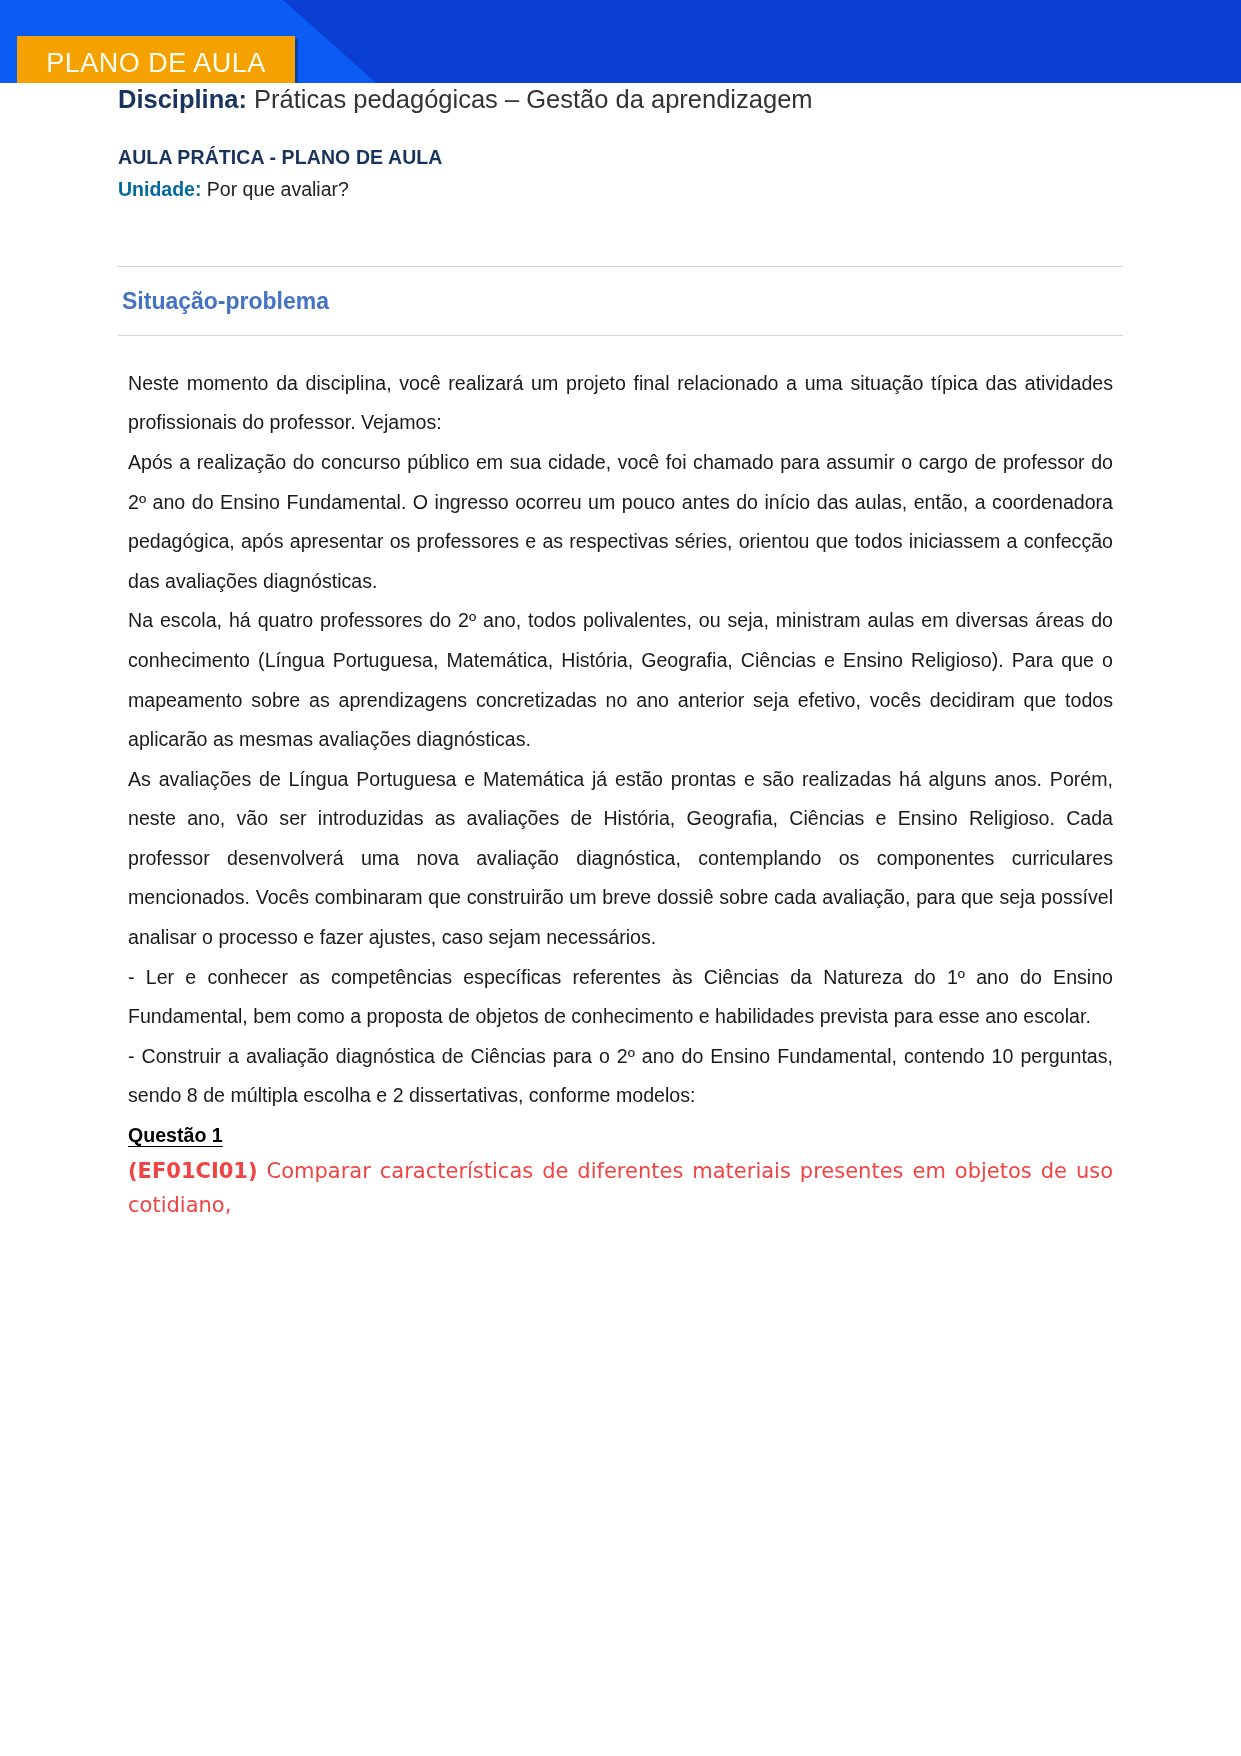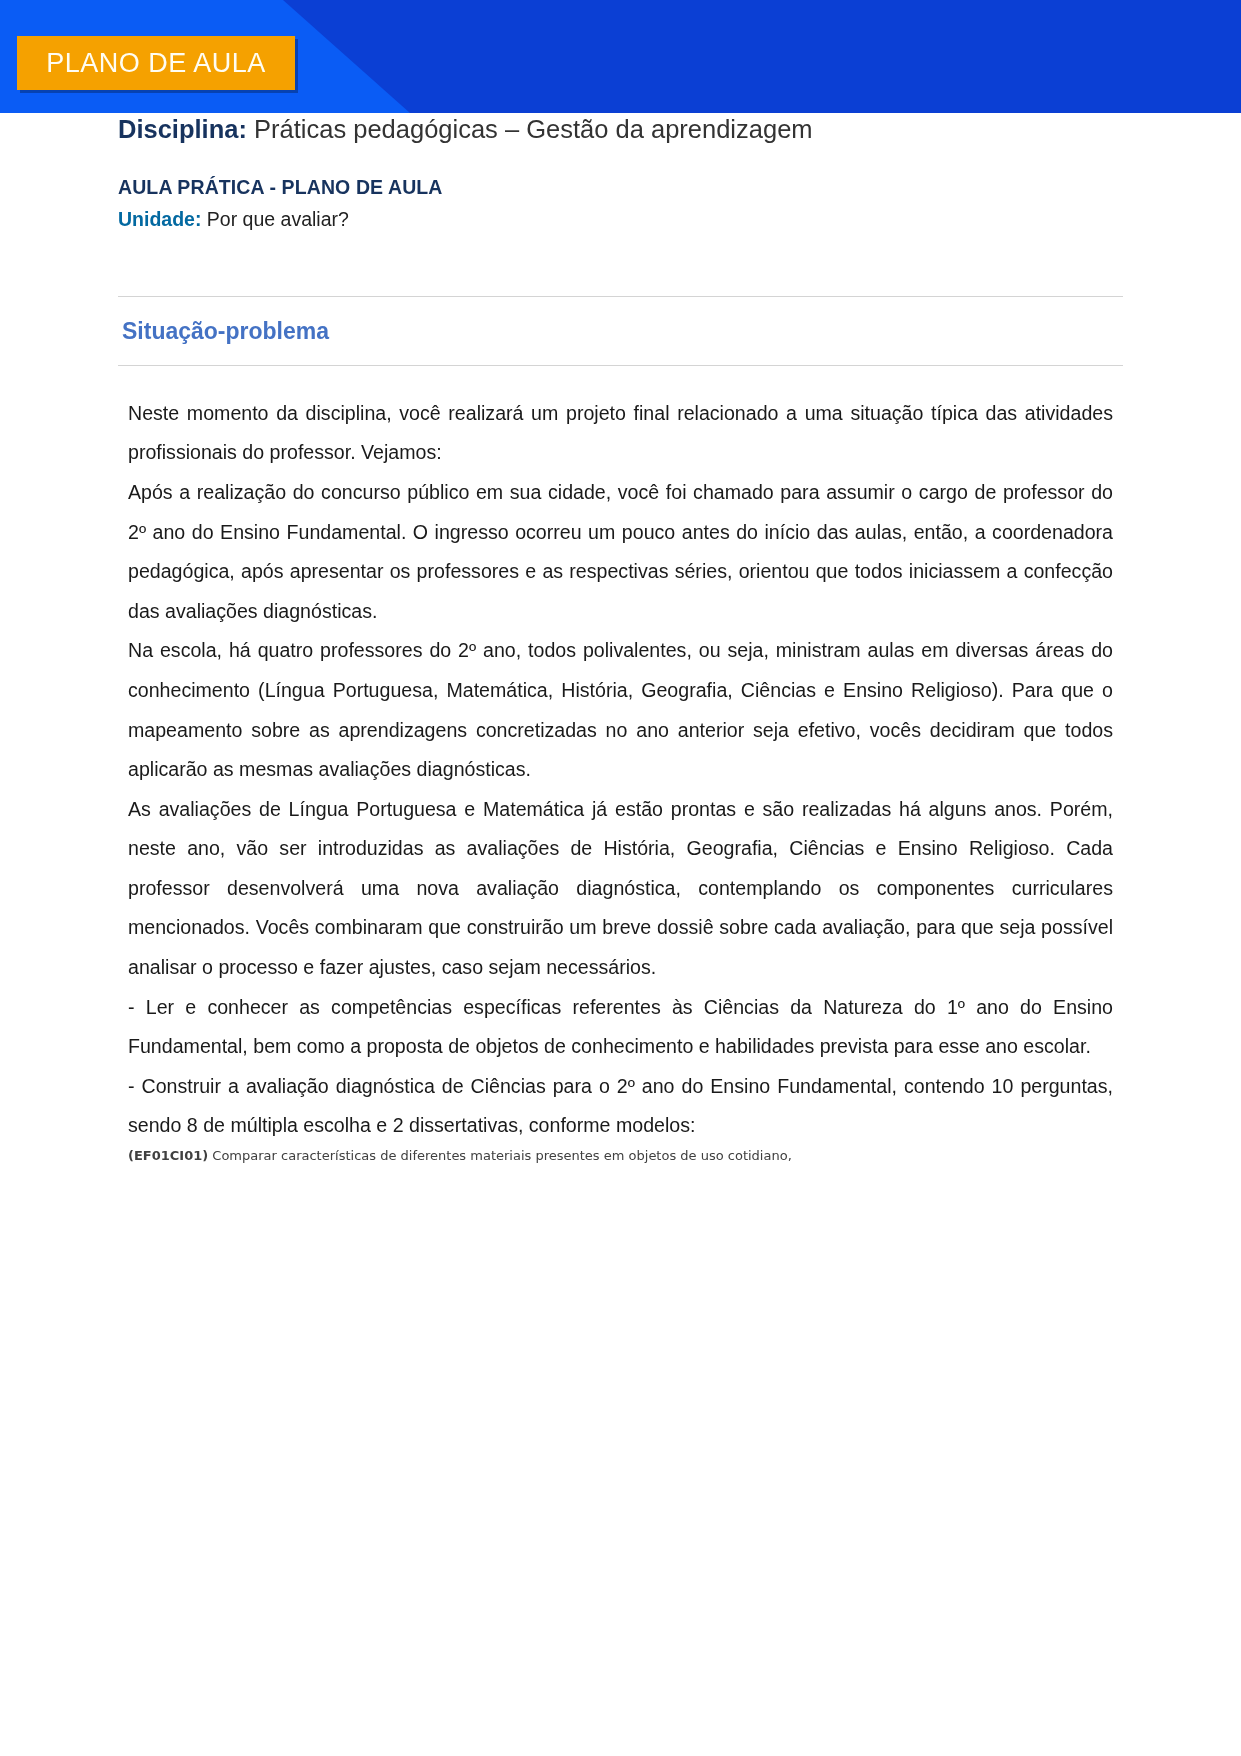--- a/index.html
+++ b/index.html
@@ -15,21 +15,21 @@
     font-family: "Liberation Sans", sans-serif;
     color: #231f20;
     overflow: hidden;
     position: relative;
   }
 
   
   .banner {
     position: relative;
     width: 1241px;
-    height: 113px;
+    height: 83px;
     background: #0b3fd4;          
     overflow: hidden;
   }
   .banner-wedge {
     position: absolute;
     inset: 0;
     background: #0a5cf5;          
     clip-path: polygon(0 0, 283px 0, 410px 113px, 0 113px);
   }
   .banner-badge {
@@ -126,23 +126,23 @@
     margin-top: 44px;
     font-size: 19.6px;
     font-weight: bold;
     text-decoration: underline;
     text-underline-offset: 4px;
     color: #000000;
   }
   .habilidade {
     margin-top: 16px;
     font-family: "DejaVu Sans", sans-serif;
-    font-size: 13px;
+    font-size: 21px;
     line-height: 1.6;
-    color: #404040;
+    color: #ef4444;
     text-align: justify;
   }
   .habilidade .code {
     font-weight: bold;
   }
 </style>
 </head>
 <body>
 
 <header class="banner">
@@ -187,20 +187,23 @@
 
     <p class="justified">Na escola, há quatro professores do 2º ano, todos polivalentes, ou seja, ministram aulas em diversas áreas do conhecimento (Língua Portuguesa, Matemática, História, Geografia, Ciências e Ensino Religioso). Para que o mapeamento sobre as aprendizagens concretizadas no ano anterior seja efetivo, vocês decidiram que todos aplicarão as mesmas avaliações diagnósticas.</p>
 
     <p class="justified">As avaliações de Língua Portuguesa e Matemática já estão prontas e são realizadas há alguns anos. Porém, neste ano, vão ser introduzidas as avaliações de História, Geografia, Ciências e Ensino Religioso. Cada professor desenvolverá uma nova avaliação diagnóstica, contemplando os componentes curriculares mencionados. Vocês combinaram que construirão um breve dossiê sobre cada avaliação, para que seja possível analisar o processo e fazer ajustes, caso sejam necessários.</p>
 
 
     <p class="justified">- Ler e conhecer as competências específicas referentes às Ciências da Natureza do 1º ano do Ensino Fundamental, bem como a proposta de objetos de conhecimento e habilidades prevista para esse ano escolar.</p>
 
     <p class="justified">- Construir a avaliação diagnóstica de Ciências para o 2º ano do Ensino Fundamental, contendo 10 perguntas, sendo 8 de múltipla escolha e 2 dissertativas, conforme modelos:</p>
 
+    <p class="question-head">
+      <span>Questão 1 </span>
+    </p>
 
     <p class="habilidade">
       <span class="code">(EF01CI01)</span><span> Comparar características de diferentes materiais presentes em objetos de uso cotidiano,</span>
     </p>
 
   </section>
 
 </main>
 
 </body></html>

